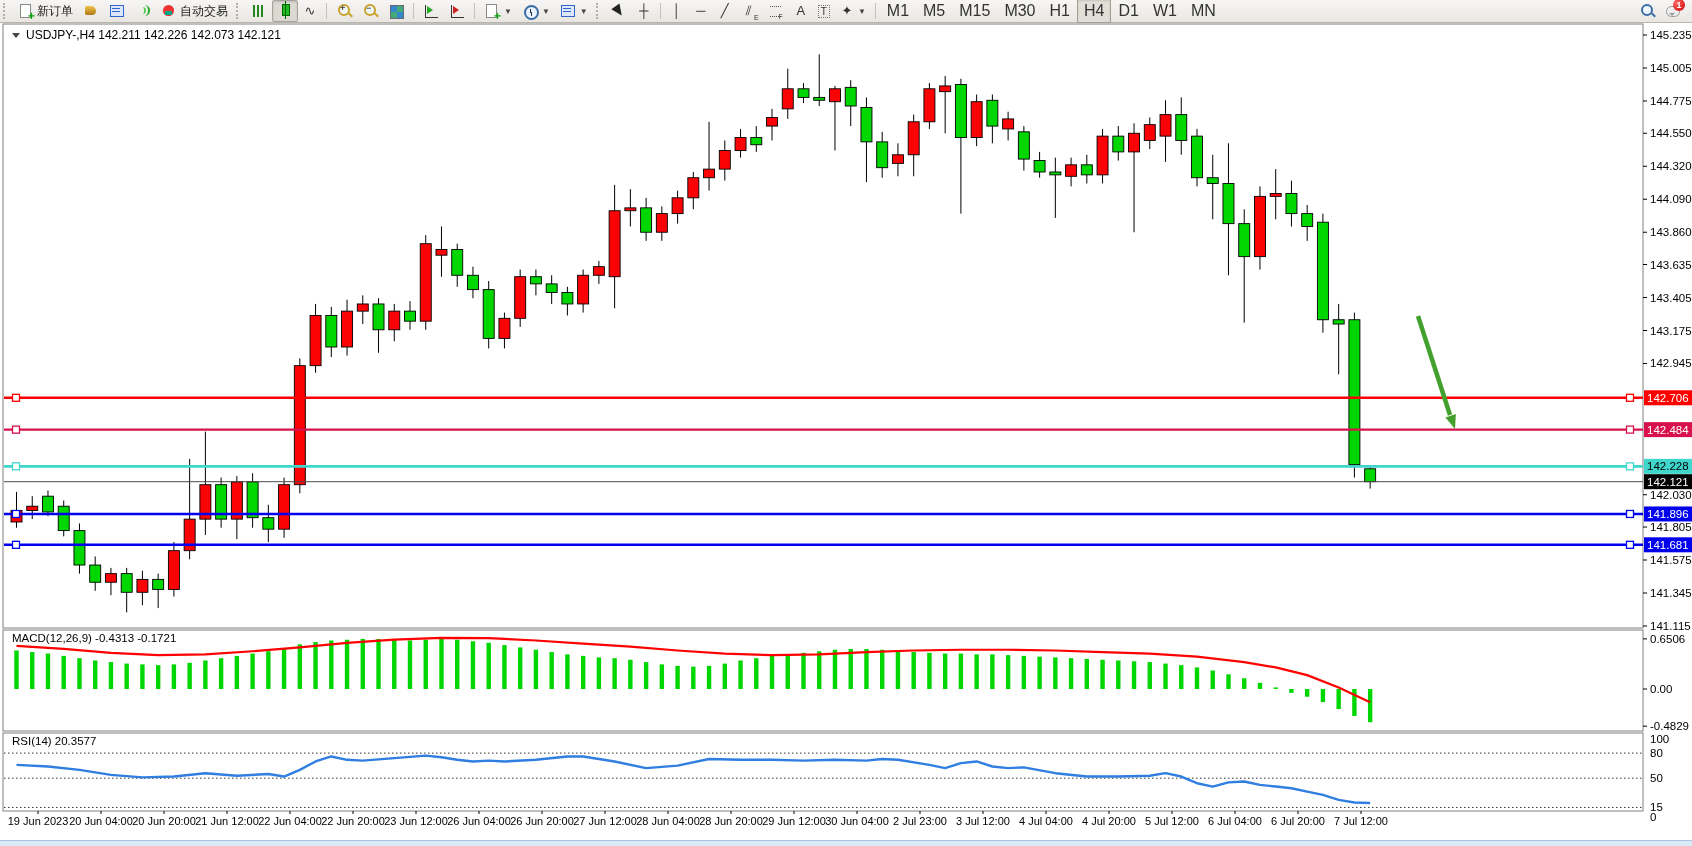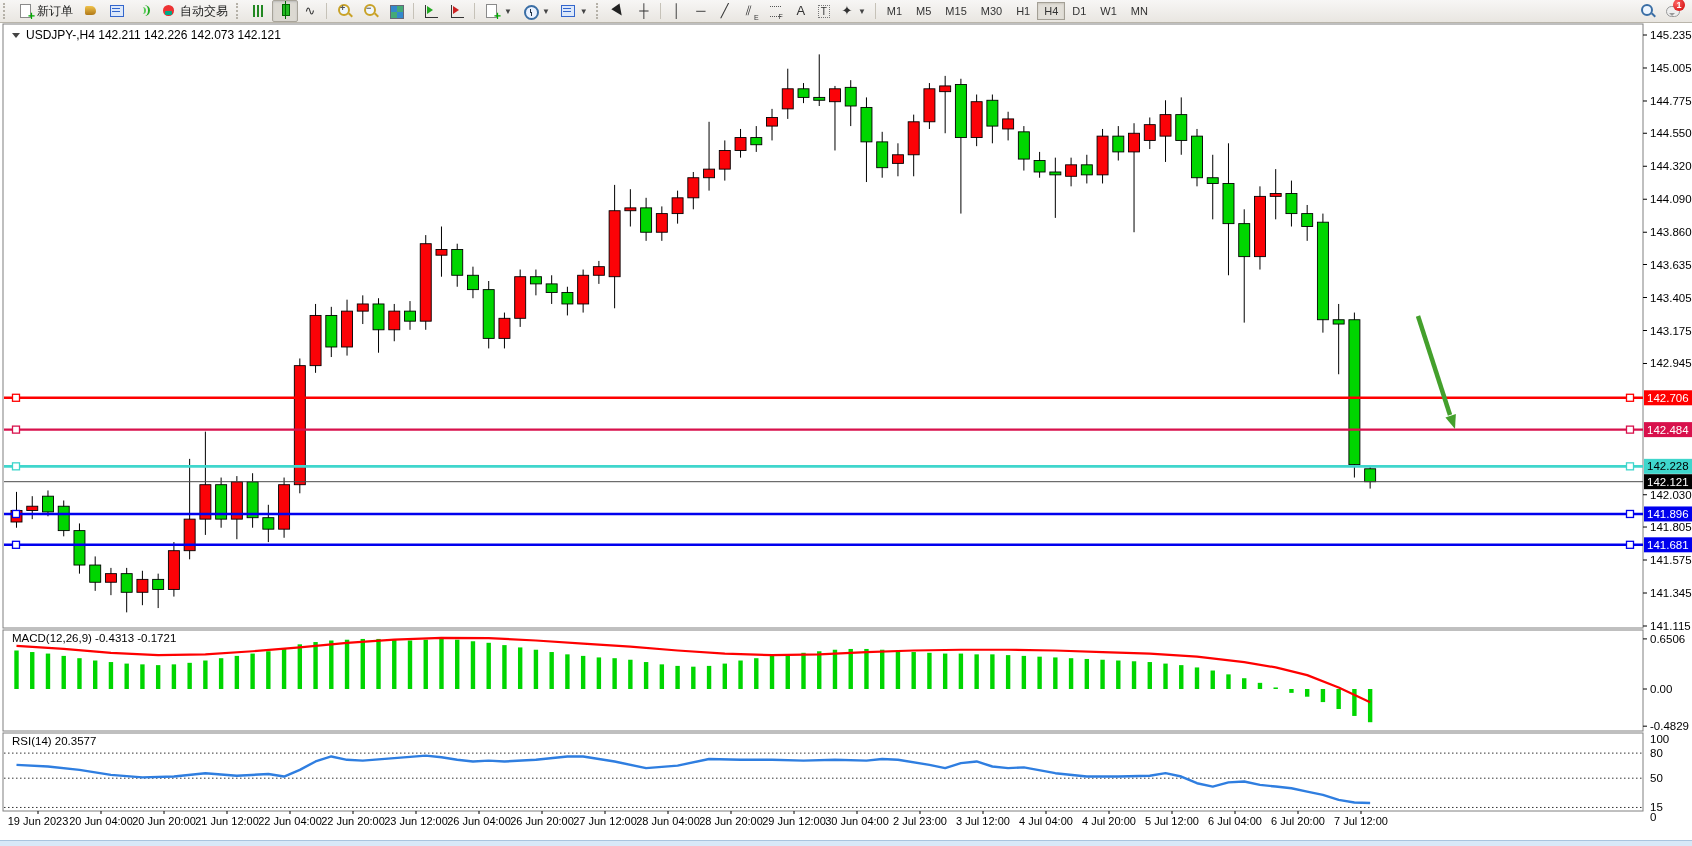--- a/index.html
+++ b/index.html
@@ -8,21 +8,21 @@
   
   #toolbar{position:absolute;left:0;top:0;width:1692px;height:22px;
     background:linear-gradient(#f7f6f5,#e9e6e1);border-bottom:1px solid #b9b5ab;
     display:flex;align-items:center;font-size:12px;color:#222;z-index:5;}
   .grip{width:5px;height:16px;margin:0 3px;border-left:2px dotted #b5b1a8;}
   .sep{width:1px;height:16px;background:#c6c2b8;margin:0 4px;}
   .tbtn{display:flex;align-items:center;gap:3px;padding:2px 4px;border:1px solid transparent;
         border-radius:2px;cursor:default;white-space:nowrap;}
   .tbtn.pressed{background:#dcd9d2;border:1px solid #a8a49a;box-shadow:inset 0 1px 2px #bbb;}
   .caret{font-size:8px;color:#444;margin-left:1px;}
-  .tf{padding:2px 6px;font-size:11px;color:#333;border:1px solid transparent;}
+  .tf{padding:2px 6px;font-size:16px;color:#333;border:1px solid transparent;}
   .tf.active{background:#e2dfd8;border:1px solid #a39f95;box-shadow:inset 0 1px 2px #c9c5bc;}
   
   .ic{display:inline-block;position:relative;width:16px;height:16px;}
   .doc{position:absolute;left:2px;top:1px;width:9px;height:12px;background:#fff;border:1px solid #8a8a8a;}
   .plus{position:absolute;right:0;bottom:0;width:8px;height:8px;color:#0a0;font-weight:bold;
         font-size:11px;line-height:8px;}
   .horn{position:absolute;left:2px;top:3px;width:11px;height:9px;background:linear-gradient(#f0c24a,#b07818);border-radius:2px 6px 5px 2px;}
   .mon{position:absolute;left:1px;top:2px;width:12px;height:10px;border:1px solid #36c;background:#dce8fa;}
   .mon:after{content:"";position:absolute;left:1px;top:2px;width:8px;height:1px;background:#36c;box-shadow:0 3px 0 #36c;}
   .sig{position:absolute;left:3px;top:2px;width:10px;height:11px;border-right:2px solid #2a2;border-radius:0 10px 10px 0;}

